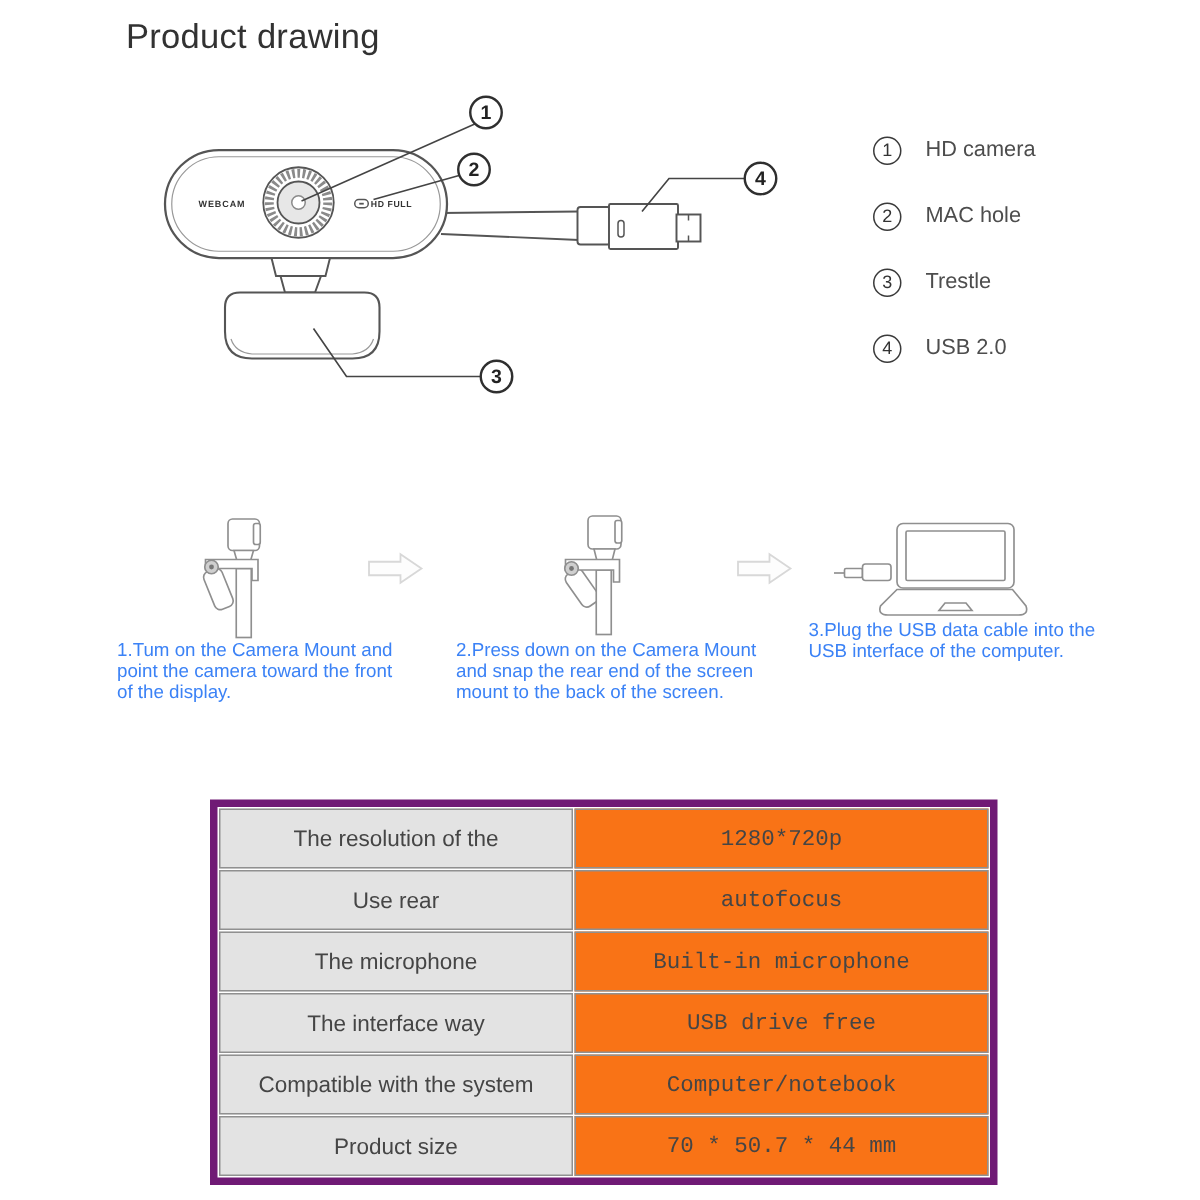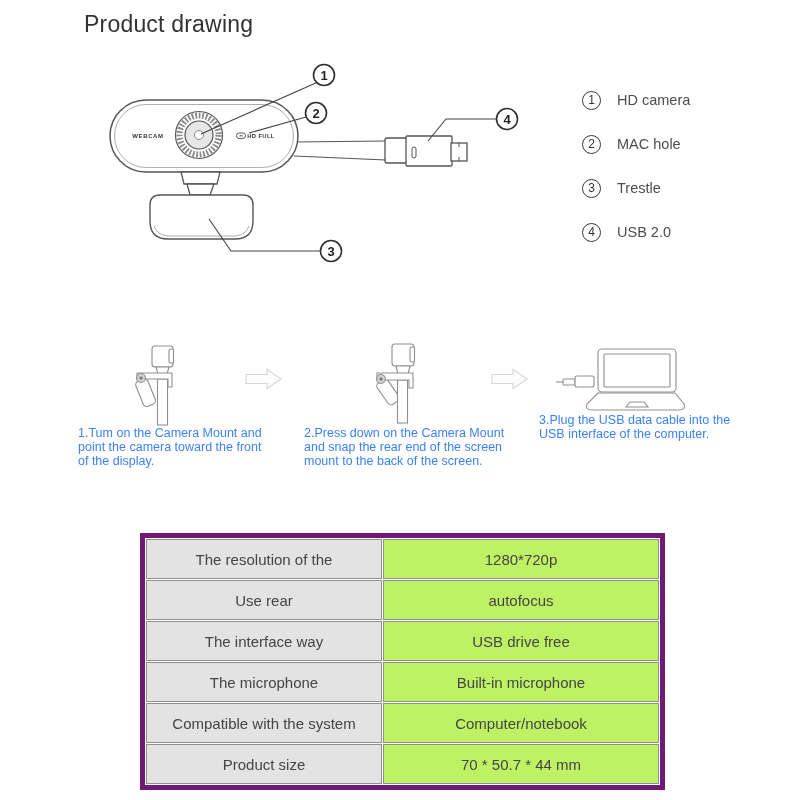--- a/index.html
+++ b/index.html
@@ -23,21 +23,21 @@
              white-space:pre-line;}
   #step-text-1{left:78px;top:427px;width:210px;}
   #step-text-2{left:304px;top:427px;width:220px;}
   #step-text-3{left:539px;top:414px;width:210px;}
 
   .spec-table{position:absolute;left:140px;top:533px;width:525px;border-collapse:separate;
               border-spacing:1px;background:#fff;border:5px solid #701a75;table-layout:fixed;}
   .spec-table td{height:38px;text-align:center;vertical-align:middle;font-size:15px;color:#454545;
                  border:1px solid #909090;padding:0 4px;}
   .spec-table td.k{background:#e3e3e3;width:226px;}
-  .spec-table td.v{background:#bef264;}
+  .spec-table td.v{background:#f97316;font-family:Liberation Mono, monospace;}
 </style>
 </head>
 <body>
 
 <div class="page">
 
   <h1 class="sect-title" id="title-product">Product drawing</h1>
 
   <svg id="webcam-svg" width="560" height="280" viewBox="0 0 560 280">
     <g stroke="#555" fill="#fff" stroke-width="1.3">
@@ -181,28 +181,28 @@
     <tbody>
       <tr>
         <td class="k">The resolution of the</td>
         <td class="v">1280*720p</td>
       </tr>
       <tr>
         <td class="k">Use rear</td>
         <td class="v">autofocus</td>
       </tr>
       <tr>
+        <td class="k">The microphone</td>
+        <td class="v">Built-in microphone</td>
+      </tr>
+      <tr>
         <td class="k">The interface way</td>
         <td class="v">USB drive free</td>
       </tr>
       <tr>
-        <td class="k">The microphone</td>
-        <td class="v">Built-in microphone</td>
-      </tr>
-      <tr>
         <td class="k">Compatible with the system</td>
         <td class="v">Computer/notebook</td>
       </tr>
       <tr>
         <td class="k">Product size</td>
         <td class="v">70 * 50.7 * 44 mm</td>
       </tr>
     </tbody>
   </table>
 

